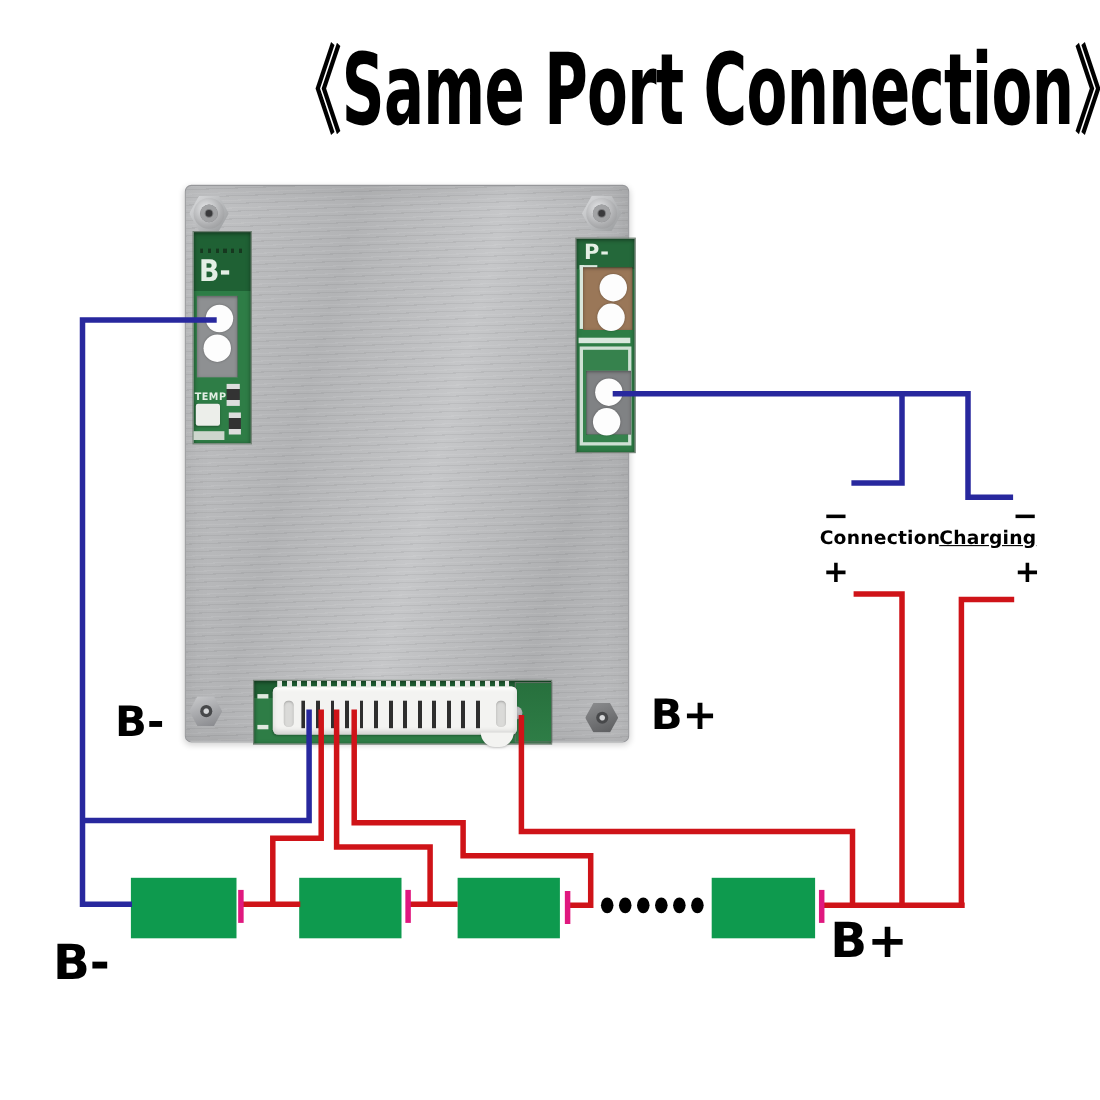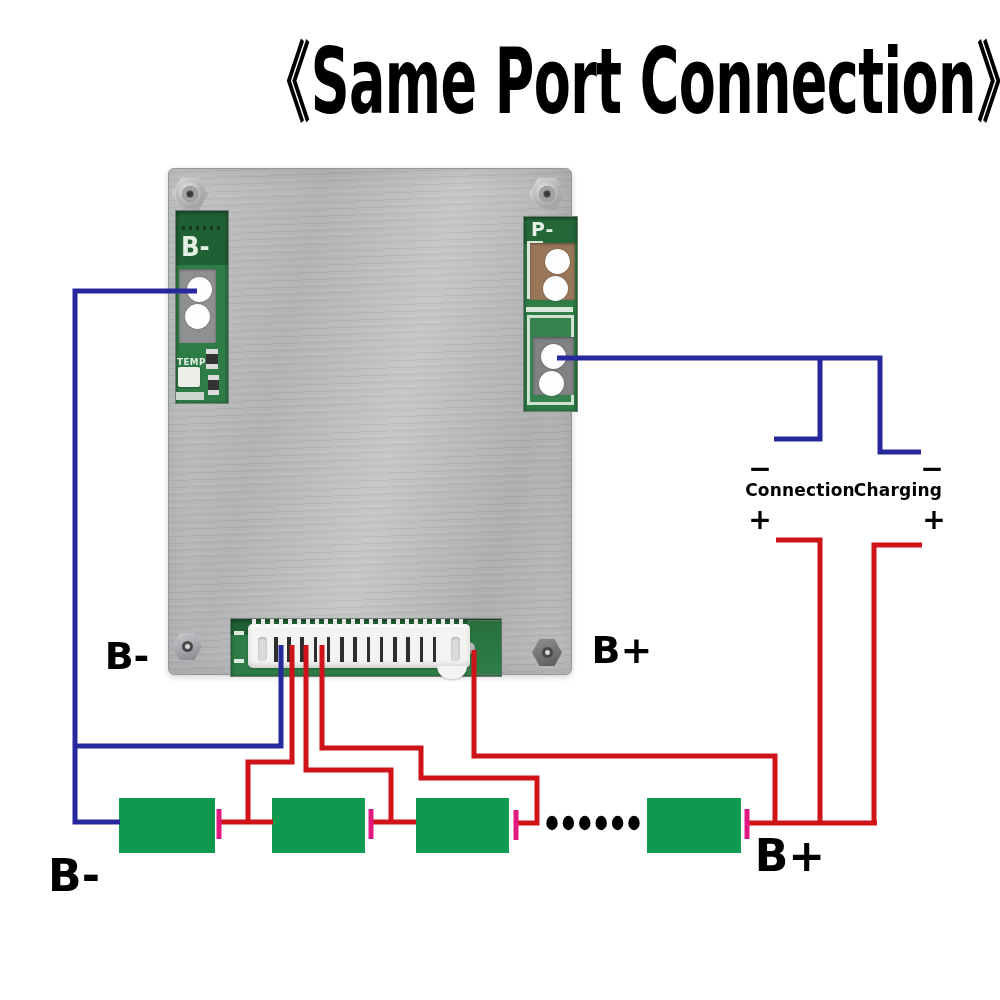--- a/index.html
+++ b/index.html
@@ -200,18 +200,18 @@
   <path class="tick" d="M516 810 V840"></path>
   <path class="tick" d="M747 809 V839"></path>
 </svg>
 
 <div class="abs lbl port-lbl" style="left:127px;top:656px;">B-</div>
 <div class="abs lbl port-lbl" style="left:622px;top:650px;">B+</div>
 
 <div class="abs lbl sign" style="left:760px;top:469px;">−</div>
 <div class="abs lbl sign" style="left:932px;top:469px;">−</div>
 <div class="abs lbl out-lbl" style="left:800px;top:490px;">Connection</div>
-<div class="abs lbl out-lbl" style="left:898px;top:490px;">Charging</div>
+<div class="abs lbl out-lbl" style="left:898px;top:490px;text-decoration:underline;">Charging</div>
 <div class="abs lbl sign" style="left:760px;top:520px;">+</div>
 <div class="abs lbl sign" style="left:934px;top:520px;">+</div>
 
 <div class="abs lbl bat-lbl" style="left:74px;top:876px;">B-</div>
 <div class="abs lbl bat-lbl" style="left:790px;top:856px;">B+</div>
 
 </body></html>

